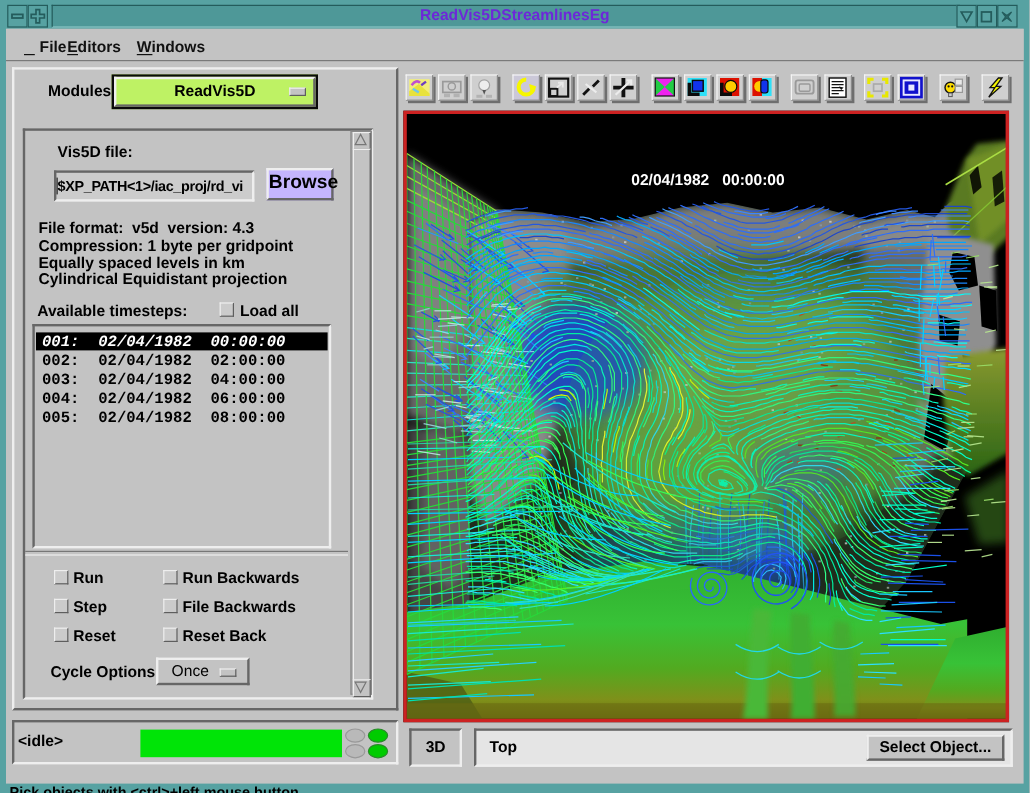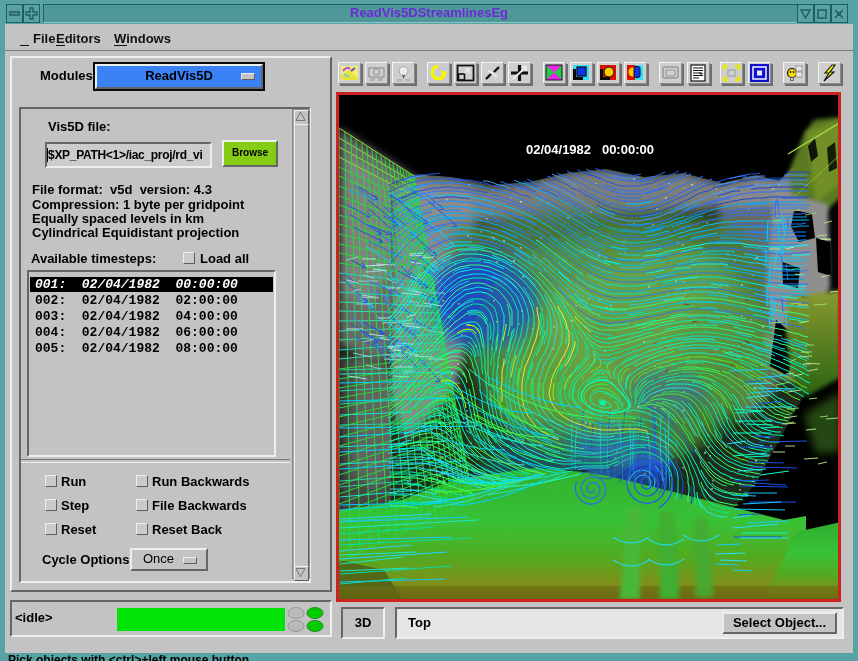--- a/index.html
+++ b/index.html
@@ -37,40 +37,40 @@
 <div class="abs" style="left:5px;top:24px;width:848px;height:26px;background:#c3c3c3;"></div>
 <div class="abs" style="left:5px;top:50px;width:848px;height:0;border-top:1px solid #7a7a7a;"></div>
 <span class="menuitem" style="left:20px;top:31px;margin-left:13px;">File</span>
 <div class="abs" style="left:20px;top:45px;width:9px;border-top:1px solid #111;"></div>
 <span class="menuitem" style="left:56px;top:31px;">Editors</span>
 <div class="abs" style="left:56px;top:45px;width:9px;border-top:1px solid #111;"></div>
 <span class="menuitem" style="left:114px;top:31px;">Windows</span>
 <div class="abs" style="left:114px;top:45px;width:13px;border-top:1px solid #111;"></div>
 <div class="abs raised" style="left:10px;top:56px;width:318px;height:532px;background:#c3c3c3;"></div>
 <span class="lbl" style="left:40px;top:68px;">Modules</span>
-<div class="abs" style="left:93px;top:62px;width:168px;height:25px;background:#3b82f6;border:2px solid #0a0a0a;">
+<div class="abs" style="left:93px;top:62px;width:168px;height:25px;background:#bef264;border:2px solid #0a0a0a;">
     <div class="abs raised" style="left:0;top:0;width:164px;height:21px;">
       <div class="abs" style="left:0;right:0;top:2px;text-align:center;font-weight:bold;font-size:13px;">ReadVis5D</div>
       <div class="abs raised1" style="right:6px;top:7px;width:12px;height:5px;background:#c3c3c3;"></div>
     </div>
   </div>
 <div class="abs sunken" style="left:19px;top:107px;width:288px;height:472px;background:#c3c3c3;"></div>
 <div class="abs" style="left:292px;top:109px;width:16px;height:468px;background:#aaaaaa;border:1px solid #8a8a8a;"></div>
 <div class="abs raised1" style="left:294px;top:110px;width:13px;height:13px;background:#c3c3c3;"></div>
 <svg class="abs" style="left:294px;top:110px;" width="13" height="13">
     <polygon points="6.5,2 11,10.5 2,10.5" fill="#c3c3c3" stroke="#777" stroke-width="1"></polygon>
   </svg>
 <div class="abs raised1" style="left:294px;top:124px;width:13px;height:441px;background:#c3c3c3;"></div>
 <div class="abs raised1" style="left:294px;top:566px;width:13px;height:13px;background:#c3c3c3;"></div>
 <svg class="abs" style="left:294px;top:566px;" width="13" height="13">
     <polygon points="2,2.5 11,2.5 6.5,11" fill="#c3c3c3" stroke="#777" stroke-width="1"></polygon>
   </svg>
 <span class="lbl" style="left:48px;top:119px;">Vis5D file:</span>
 <div class="abs sunken" style="left:45px;top:142px;width:163px;height:22px;background:#cccccc;font-size:12px;font-weight:bold;line-height:22px;white-space:nowrap;overflow:hidden;letter-spacing:-0.3px;"><span style="border-left:1px solid #000;">$</span>XP_PATH&lt;1&gt;/iac_proj/rd_vi</div>
-<div class="abs raised" style="left:222px;top:140px;width:52px;height:23px;background:#84cc16;text-align:center;font-size:10px;font-weight:bold;line-height:22px;">Browse</div>
+<div class="abs raised" style="left:222px;top:140px;width:52px;height:23px;background:#c4b5fd;text-align:center;font-size:16px;font-weight:bold;line-height:22px;">Browse</div>
 <span class="lbl" style="left:32px;top:182px;">File format:&nbsp; v5d&nbsp; version: 4.3</span>
 <span class="lbl" style="left:32px;top:197px;">Compression: 1 byte per gridpoint</span>
 <span class="lbl" style="left:32px;top:211px;">Equally spaced levels in km</span>
 <span class="lbl" style="left:32px;top:225px;">Cylindrical Equidistant projection</span>
 <span class="lbl" style="left:31px;top:251px;">Available timesteps:</span>
 <div class="abs raised1" style="left:183px;top:252px;width:10px;height:10px;background:#cbcbcb;"></div>
 <span class="lbl" style="left:200px;top:251px;">Load all</span>
 <div class="abs sunken" style="left:27px;top:270px;width:245px;height:183px;background:#c3c3c3;font-family:'Liberation Mono',monospace;font-size:13px;font-weight:bold;">
     <div style="position:absolute;left:1px;top:5px;padding-left:5px;width:238px;height:15px;line-height:15px;white-space:pre;background:#000;color:#fff;font-style:italic;">001:  02/04/1982  00:00:00</div>
     <div style="position:absolute;left:1px;top:21px;padding-left:5px;width:238px;height:15px;line-height:15px;white-space:pre;">002:  02/04/1982  02:00:00</div>

